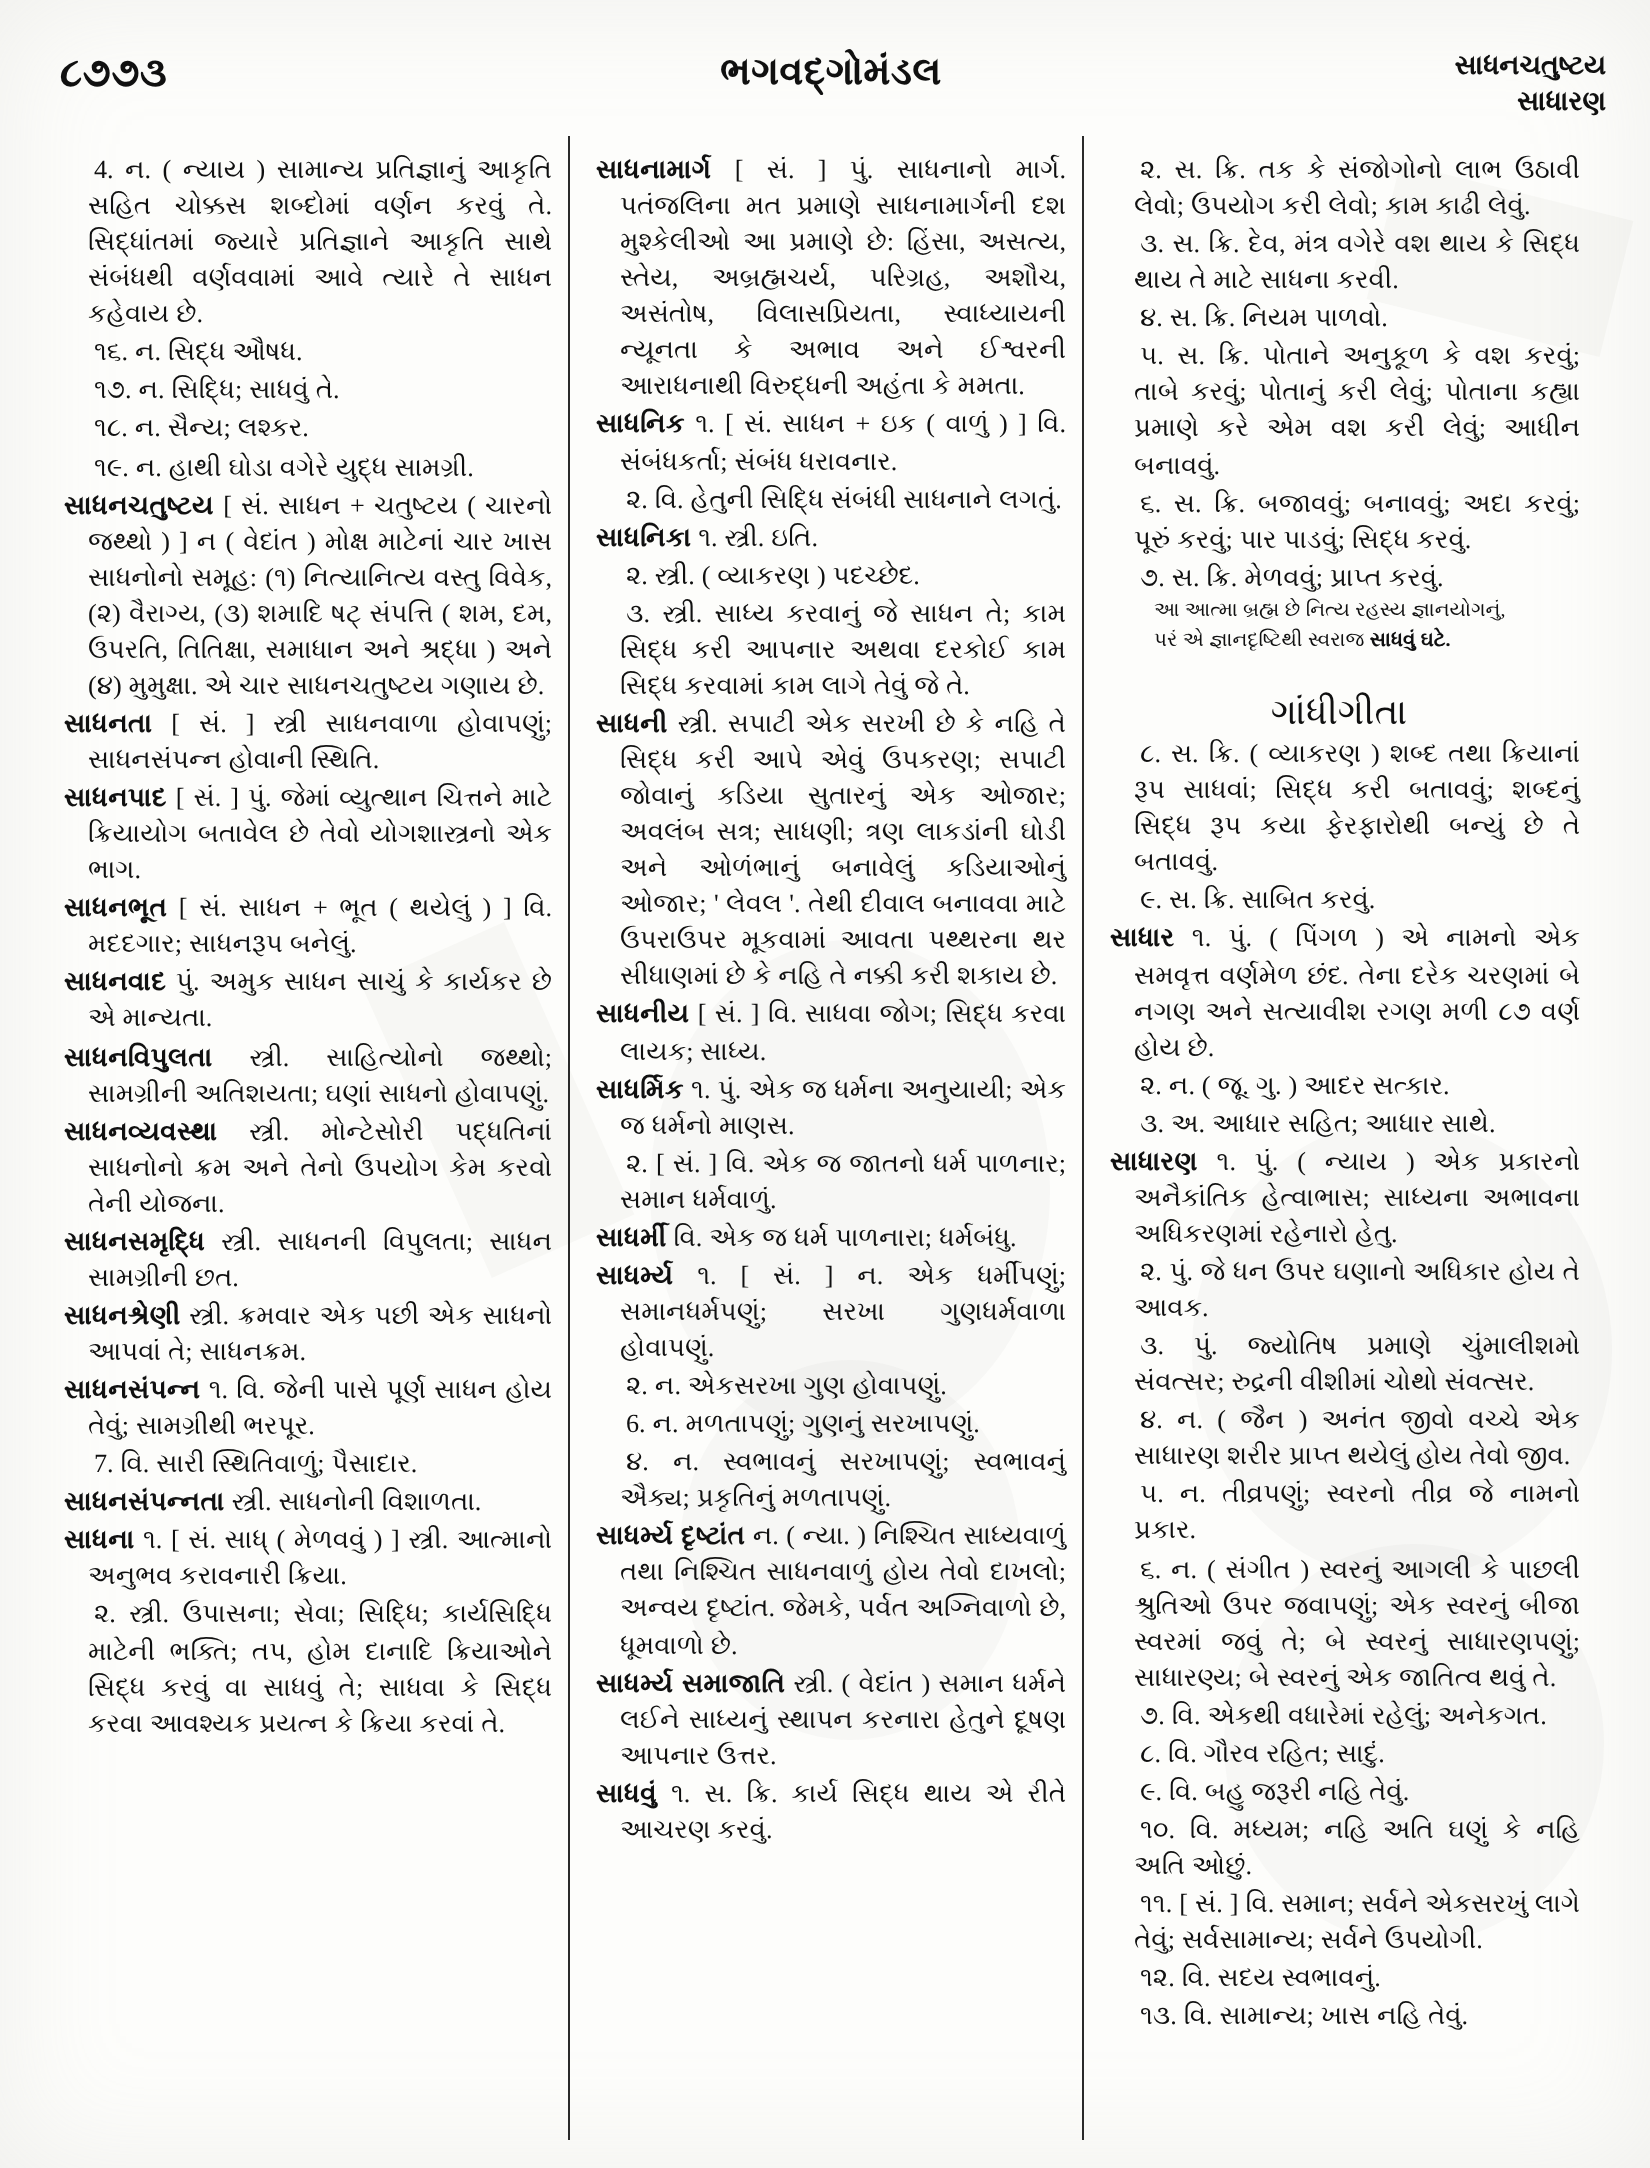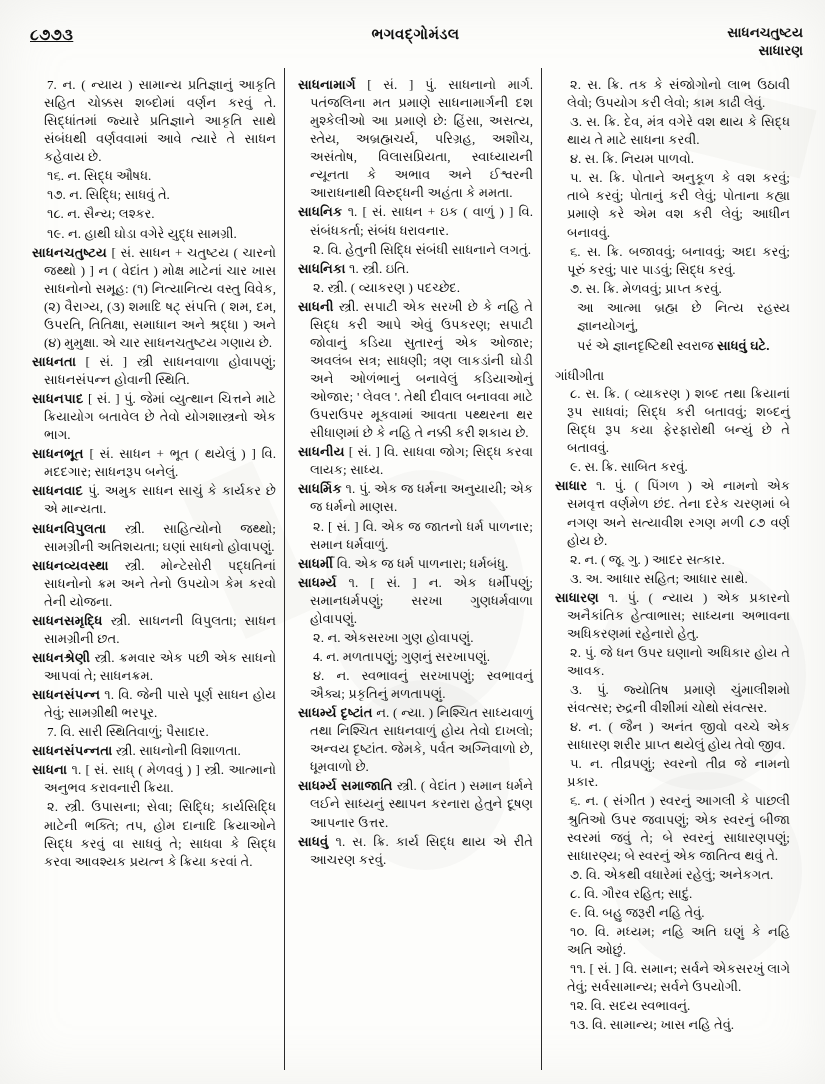--- a/index.html
+++ b/index.html
@@ -44,31 +44,30 @@
     position: absolute;
     left: 28px;
     right: 22px;
     top: 26px;
     height: 46px;
   }
   .page-number {
     position: absolute;
     left: 2px;
     top: 0;
-    font-size: 16px;
+    font-size: 20px;
     font-weight: bold;
     letter-spacing: 0.4px;
-    text-decoration: underline;
   }
   .book-title {
     position: absolute;
     left: 0; right: 0;
     top: 0;
     text-align: center;
-    font-size: 15px;
+    font-size: 19px;
     font-weight: bold;
     letter-spacing: 0.3px;
   }
   .guide-words {
     position: absolute;
     right: 0;
     top: -2px;
     text-align: right;
     font-size: 13.5px;
     font-weight: bold;
@@ -122,30 +121,30 @@
     text-indent: 3px;
   }
   .headword {
     font-weight: bold;
     letter-spacing: 0.2px;
   }
   .bold { font-weight: bold; }
 
   
   .verse {
-    font-size: 13px;
+    font-size: 10px;
     line-height: 1.42;
     padding-left: 22px;
     text-indent: 0;
     margin: 1px 0 0 0;
   }
   .verse .bold { font-weight: bold; }
   .attrib {
-    font-size: 13px;
-    text-align: left;
+    font-size: 18px;
+    text-align: center;
     padding-right: 6px;
     margin-bottom: 1px;
   }
 </style>
 </head>
 <body>
 
 <div class="page">
 
   <div class="scan-blotch b1"></div>
@@ -161,21 +160,21 @@
     <div class="guide-words">
       <div>સાધનચતુષ્ટય</div>
       <div>સાધારણ</div>
     </div>
   </div>
 
   <div class="columns">
     <div class="col c1">
       <div class="rule"></div>
       <div class="col-body">
-          <p class="entry sub">7. ન. ( ન્યાય ) સામાન્ય પ્રતિજ્ઞાનું આકૃતિ સહિત ચોક્કસ શબ્દોમાં વર્ણન કરવું તે. સિદ્ધાંતમાં જ્યારે પ્રતિજ્ઞાને આકૃતિ સાથે સંબંધથી વર્ણવવામાં આવે ત્યારે તે સાધન કહેવાય છે.</p>
+          <p class="entry sub">4. ન. ( ન્યાય ) સામાન્ય પ્રતિજ્ઞાનું આકૃતિ સહિત ચોક્કસ શબ્દોમાં વર્ણન કરવું તે. સિદ્ધાંતમાં જ્યારે પ્રતિજ્ઞાને આકૃતિ સાથે સંબંધથી વર્ણવવામાં આવે ત્યારે તે સાધન કહેવાય છે.</p>
           <p class="entry sub">૧૬. ન. સિદ્ધ ઔષધ.</p>
           <p class="entry sub">૧૭. ન. સિદ્ધિ; સાધવું તે.</p>
           <p class="entry sub">૧૮. ન. સૈન્ય; લશ્કર.</p>
           <p class="entry sub">૧૯. ન. હાથી ઘોડા વગેરે યુદ્ધ સામગ્રી.</p>
           <p class="entry hang"><span class="headword">સાધનચતુષ્ટય</span><span> [ સં. સાધન + ચતુષ્ટય ( ચારનો જથ્થો ) ] ન ( વેદાંત ) મોક્ષ માટેનાં ચાર ખાસ સાધનોનો સમૂહ: (૧) નિત્યાનિત્ય વસ્તુ વિવેક, (૨) વૈરાગ્ય, (૩) શમાદિ ષટ્ સંપત્તિ ( શમ, દમ, ઉપરતિ, તિતિક્ષા, સમાધાન અને શ્રદ્ધા ) અને (૪) મુમુક્ષા. એ ચાર સાધનચતુષ્ટય ગણાય છે.</span></p>
           <p class="entry hang"><span class="headword">સાધનતા</span><span> [ સં. ] સ્ત્રી સાધનવાળા હોવાપણું; સાધનસંપન્ન હોવાની સ્થિતિ.</span></p>
           <p class="entry hang"><span class="headword">સાધનપાદ</span><span> [ સં. ] પું. જેમાં વ્યુત્થાન ચિત્તને માટે ક્રિયાયોગ બતાવેલ છે તેવો યોગશાસ્ત્રનો એક ભાગ.</span></p>
           <p class="entry hang"><span class="headword">સાધનભૂત</span><span> [ સં. સાધન + ભૂત ( થયેલું ) ] વિ. મદદગાર; સાધનરૂપ બનેલું.</span></p>
           <p class="entry hang"><span class="headword">સાધનવાદ</span><span> પું. અમુક સાધન સાચું કે કાર્યકર છે એ માન્યતા.</span></p>
           <p class="entry hang"><span class="headword">સાધનવિપુલતા</span><span> સ્ત્રી. સાહિત્યોનો જથ્થો; સામગ્રીની અતિશયતા; ઘણાં સાધનો હોવાપણું.</span></p>
@@ -190,28 +189,29 @@
         </div>
     </div>
     <div class="col c2">
       <div class="rule"></div>
       <div class="col-body">
           <p class="entry hang"><span class="headword">સાધનામાર્ગ</span><span> [ સં. ] પું. સાધનાનો માર્ગ. પતંજલિના મત પ્રમાણે સાધનામાર્ગની દશ મુશ્કેલીઓ આ પ્રમાણે છે: હિંસા, અસત્ય, સ્તેય, અબ્રહ્મચર્ય, પરિગ્રહ, અશૌચ, અસંતોષ, વિલાસપ્રિયતા, સ્વાધ્યાયની ન્યૂનતા કે અભાવ અને ઈશ્વરની આરાધનાથી વિરુદ્ધની અહંતા કે મમતા.</span></p>
           <p class="entry hang"><span class="headword">સાધનિક</span><span> ૧. [ સં. સાધન + ઇક ( વાળું ) ] વિ. સંબંધકર્તા; સંબંધ ધરાવનાર.</span></p>
           <p class="entry sub">૨. વિ. હેતુની સિદ્ધિ સંબંધી સાધનાને લગતું.</p>
           <p class="entry hang"><span class="headword">સાધનિકા</span><span> ૧. સ્ત્રી. ઇતિ.</span></p>
           <p class="entry sub">૨. સ્ત્રી. ( વ્યાકરણ ) પદચ્છેદ.</p>
+          <p class="entry sub">૩. સ્ત્રી. સાધ્ય કરવાનું જે સાધન તે; કામ સિદ્ધ કરી આપનાર અથવા દરકોઈ કામ સિદ્ધ કરવામાં કામ લાગે તેવું જે તે.</p>
           <p class="entry hang"><span class="headword">સાધની</span><span> સ્ત્રી. સપાટી એક સરખી છે કે નહિ તે સિદ્ધ કરી આપે એવું ઉપકરણ; સપાટી જોવાનું કડિયા સુતારનું એક ઓજાર; અવલંબ સત્ર; સાધણી; ત્રણ લાકડાંની ઘોડી અને ઓળંભાનું બનાવેલું કડિયાઓનું ઓજાર; ' લેવલ '. તેથી દીવાલ બનાવવા માટે ઉપરાઉપર મૂકવામાં આવતા પથ્થરના થર સીધાણમાં છે કે નહિ તે નક્કી કરી શકાય છે.</span></p>
           <p class="entry hang"><span class="headword">સાધનીય</span><span> [ સં. ] વિ. સાધવા જોગ; સિદ્ધ કરવા લાયક; સાધ્ય.</span></p>
           <p class="entry hang"><span class="headword">સાધર્મિક</span><span> ૧. પું. એક જ ધર્મના અનુયાયી; એક જ ધર્મનો માણસ.</span></p>
           <p class="entry sub">૨. [ સં. ] વિ. એક જ જાતનો ધર્મ પાળનાર; સમાન ધર્મવાળું.</p>
           <p class="entry hang"><span class="headword">સાધર્મી</span><span> વિ. એક જ ધર્મ પાળનારા; ધર્મબંધુ.</span></p>
           <p class="entry hang"><span class="headword">સાધર્મ્ય</span><span> ૧. [ સં. ] ન. એક ધર્મીપણું; સમાનધર્મપણું; સરખા ગુણધર્મવાળા હોવાપણું.</span></p>
           <p class="entry sub">૨. ન. એકસરખા ગુણ હોવાપણું.</p>
-          <p class="entry sub">4. ન. મળતાપણું; ગુણનું સરખાપણું.</p>
+          <p class="entry sub">6. ન. મળતાપણું; ગુણનું સરખાપણું.</p>
           <p class="entry sub">૪. ન. સ્વભાવનું સરખાપણું; સ્વભાવનું ઐક્ય; પ્રકૃતિનું મળતાપણું.</p>
           <p class="entry hang"><span class="headword">સાધર્મ્ય દૃષ્ટાંત</span><span> ન. ( ન્યા. ) નિશ્ચિત સાધ્યવાળું તથા નિશ્ચિત સાધનવાળું હોય તેવો દાખલો; અન્વય દૃષ્ટાંત. જેમકે, પર્વત અગ્નિવાળો છે, ધૂમવાળો છે.</span></p>
           <p class="entry hang"><span class="headword">સાધર્મ્ય સમાજાતિ</span><span> સ્ત્રી. ( વેદાંત ) સમાન ધર્મને લઈને સાધ્યનું સ્થાપન કરનારા હેતુને દૂષણ આપનાર ઉત્તર.</span></p>
           <p class="entry hang"><span class="headword">સાધવું</span><span> ૧. સ. ક્રિ. કાર્ય સિદ્ધ થાય એ રીતે આચરણ કરવું.</span></p>
         </div>
     </div>
     <div class="col c3">
       <div class="col-body">
           <p class="entry sub">૨. સ. ક્રિ. તક કે સંજોગોનો લાભ ઉઠાવી લેવો; ઉપયોગ કરી લેવો; કામ કાઢી લેવું.</p>
           <p class="entry sub">૩. સ. ક્રિ. દેવ, મંત્ર વગેરે વશ થાય કે સિદ્ધ થાય તે માટે સાધના કરવી.</p>

